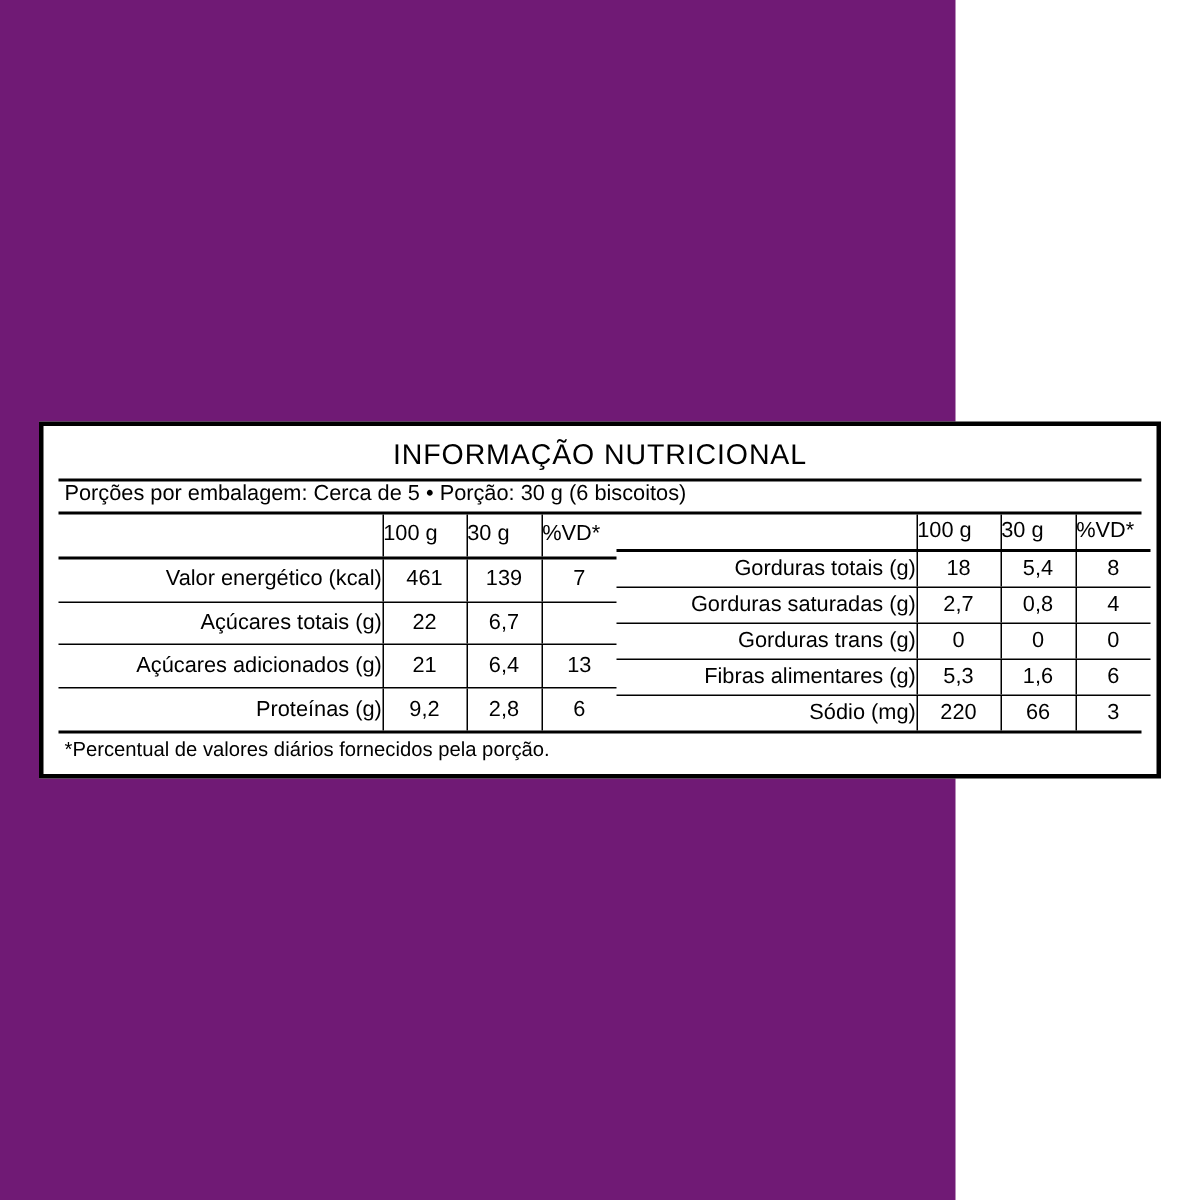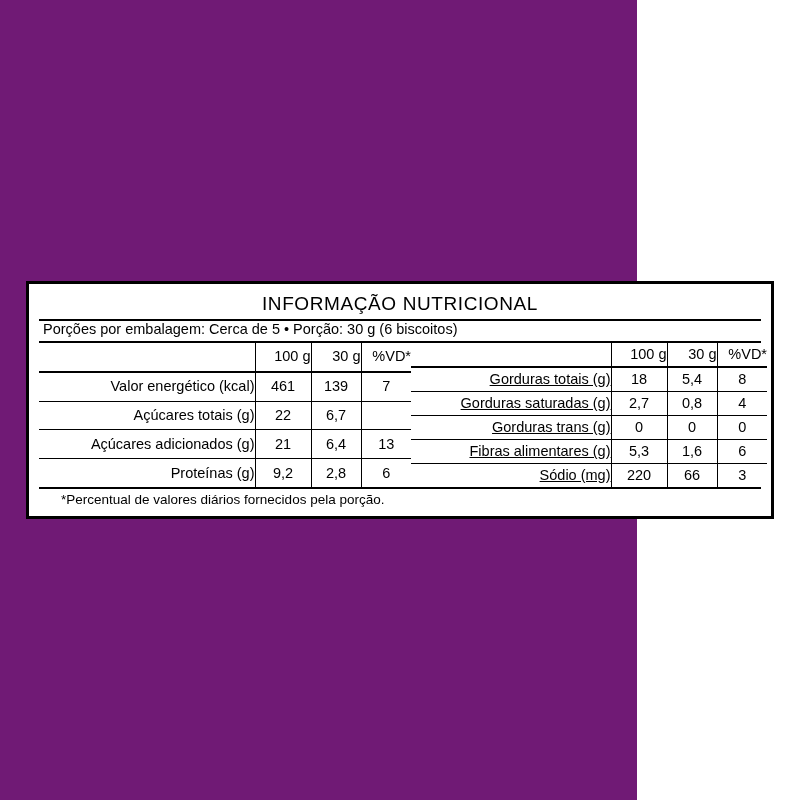--- a/index.html
+++ b/index.html
@@ -72,33 +72,32 @@
     white-space: nowrap;
   }
   .c-name.indent1 { padding-left: 18px !important; }
   .c-name.indent2 { padding-left: 30px !important; }
   .c-val {
     text-align: center;
     border-left: 1.5px solid #000000;
   }
   .hdr td, .hdr th {
     font-weight: bold;
-    text-align: right;
+    text-align: left;
     border-bottom: 2px solid #000000;
   }
   .hdr .c-name { border-bottom: 2px solid #000000; }
   .row-line td { border-bottom: 1px solid #000000; }
   .no-bottom td { border-bottom: none; margin-left: 36px; }
   .footnote {
     font-size: 13.5px;
     color: #000000;
     padding: 3px 0 0 14px;
-    margin-left: 18px;
-  }
-  .spacer-col { border-left: none; text-decoration: underline; }
+  }
+  .spacer-col { border-left: none; }
 </style>
 </head>
 <body>
 
 <div id="root">
   <div class="panel">
 
     <div class="title">INFORMAÇÃO NUTRICIONAL</div>
     <div class="rule"></div>
 

